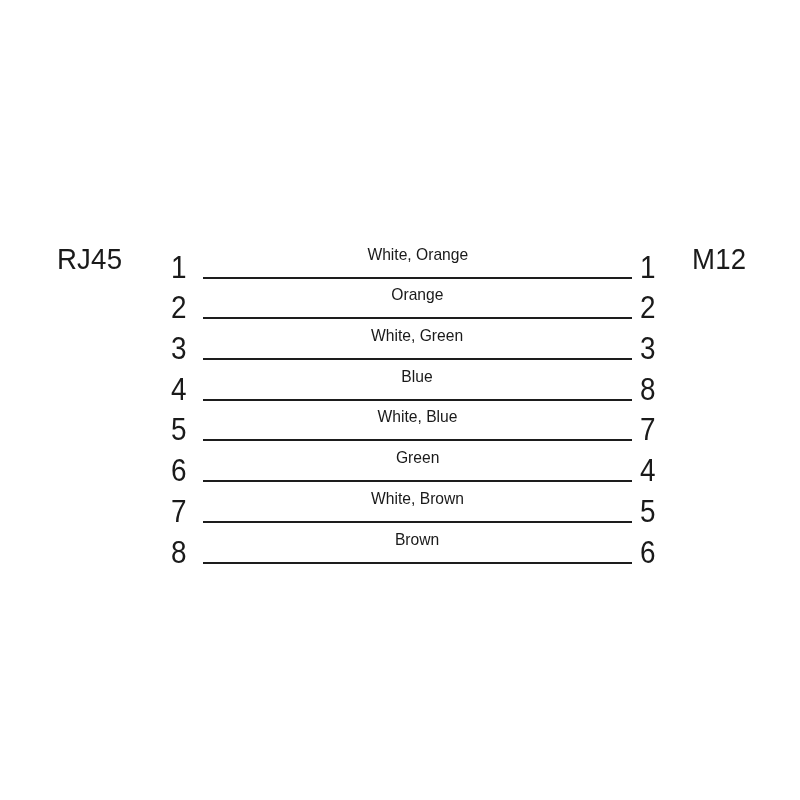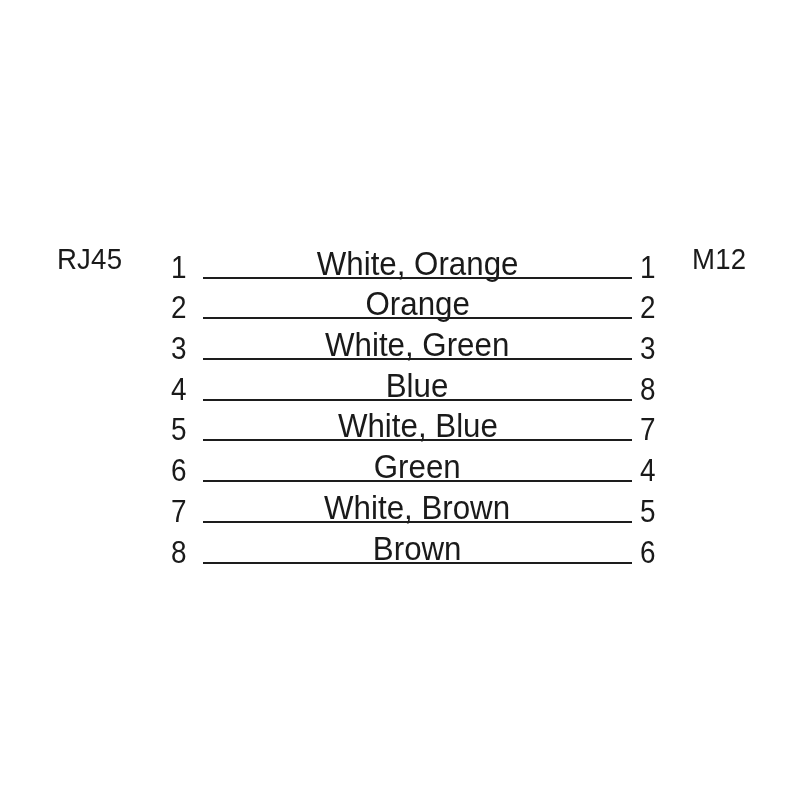--- a/index.html
+++ b/index.html
@@ -83,21 +83,21 @@
     height: 0;
     border-top: 2px solid #1d1d1d;
   }
 
   .wire-label {
     position: absolute;
     left: 203px;
     width: 429px;
     top: -31px;
     text-align: center;
-    font-size: 34px;
+    font-size: 17px;
     line-height: 1;
     color: #1a1a1a;
     white-space: nowrap;
   }
   .wire-label span {
     display: inline-block;
     transform: scaleX(0.92);
   }
 </style>
 </head>

